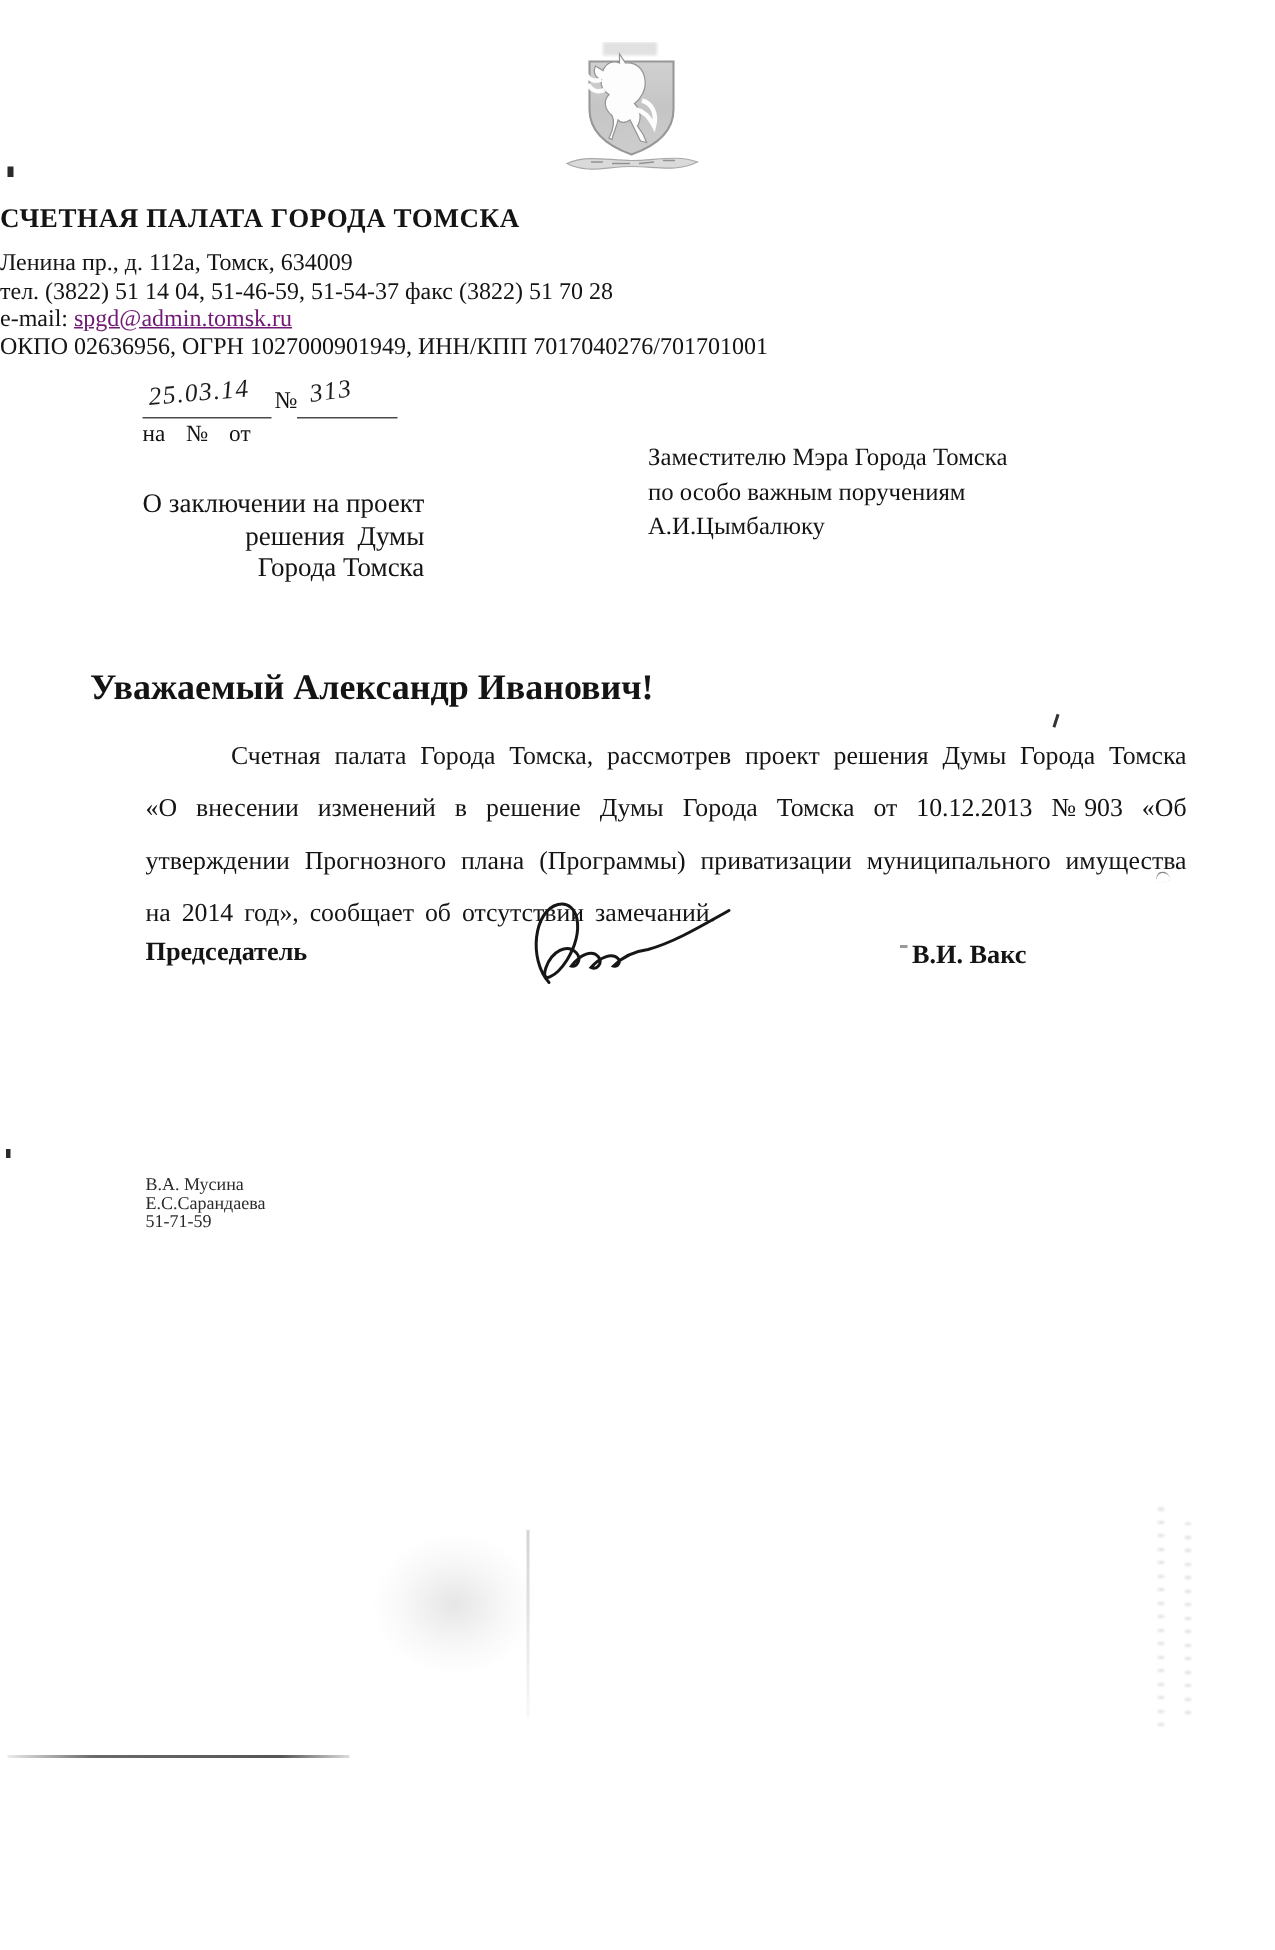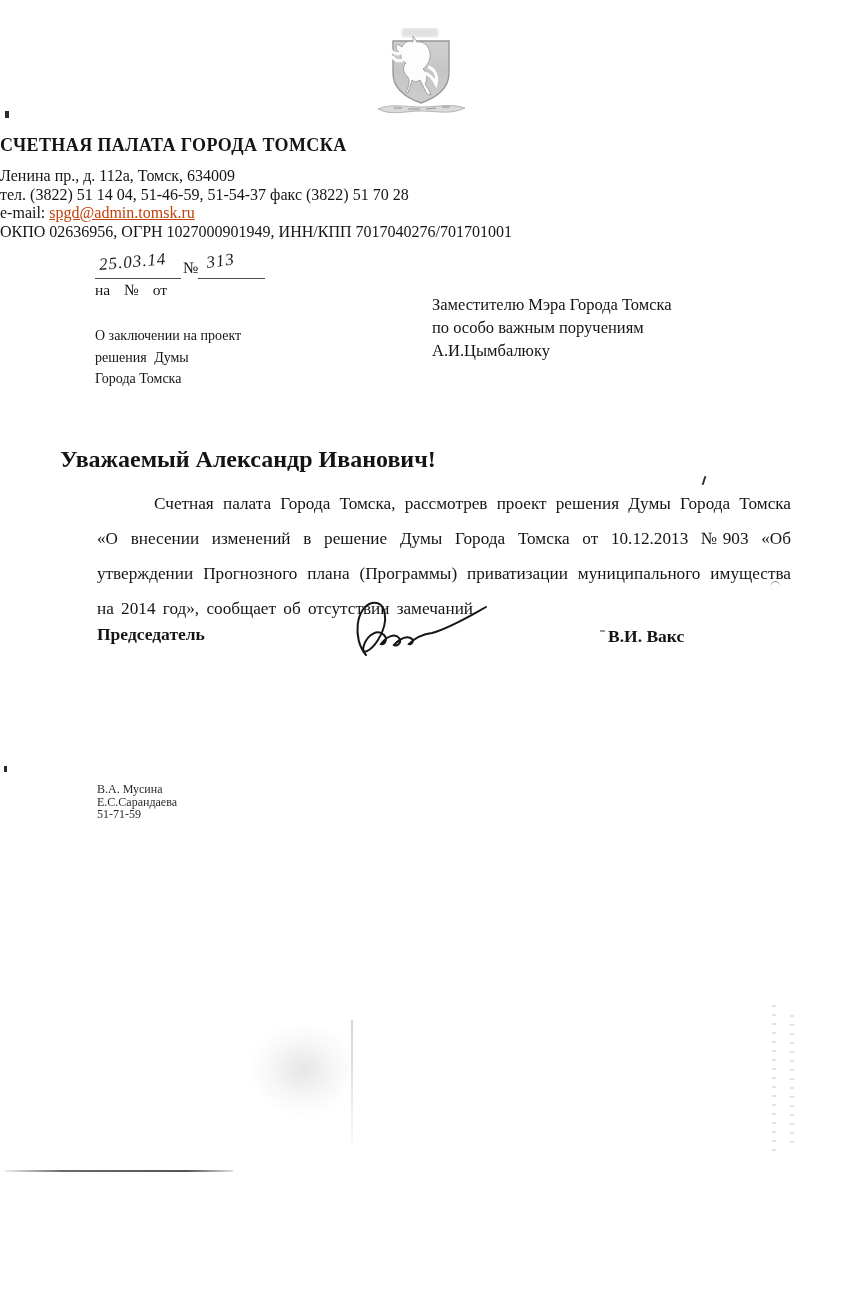--- a/index.html
+++ b/index.html
@@ -9,32 +9,32 @@
     font-family:"Liberation Serif", serif; color:#141414;
   }
   .abs { position:absolute; }
 
   
   .emblem { left:372px; top:28px; width:100px; height:92px; filter:blur(0.35px); opacity:.96; }
   .letterhead { left:0; top:134px; width:840px; text-align:left; }
   .org-name { font-weight:bold; font-size:18px; letter-spacing:0.4px; line-height:22px; }
   .head-line { font-size:16px; line-height:18.5px; }
   .head-line.first { margin-top:11px; }
-  .email-link { color:#c2410c; text-decoration:underline; }
+  .email-link { color:#701a75; text-decoration:underline; }
 
   
   .hand { font-style:italic; color:#1d1d1d; letter-spacing:1px;
           font-size:17px; transform:rotate(-5deg); transform-origin:left bottom; }
   .ref-underline { height:1.4px; background:#4a4a4a; }
   .num-sign { font-size:16px; }
   .reply-line { font-size:15.5px; word-spacing:10px; }
 
   
   .addressee { left:432px; top:293px; font-size:16.5px; line-height:23px; }
-  .subject   { left:95px;  top:325px; font-size:14px; line-height:21.5px; }
+  .subject   { left:95px;  top:325px; font-size:18px; line-height:21.5px;text-align:right; }
   .subject .ln2 { word-spacing:4px; }
 
   .salutation { left:60px; top:446px; width:740px; text-align:left;
                 font-weight:bold; font-size:24px; }
 
   .body-par { left:97px; top:486px; width:694px; font-size:17.2px; line-height:35px;
               text-align:justify; text-indent:57px; word-spacing:3px; }
 
   .sig-title { left:97px;  top:624px; font-weight:bold; font-size:17.5px; }
   .sig-name  { left:608px; top:626px; font-weight:bold; font-size:17.5px; }

